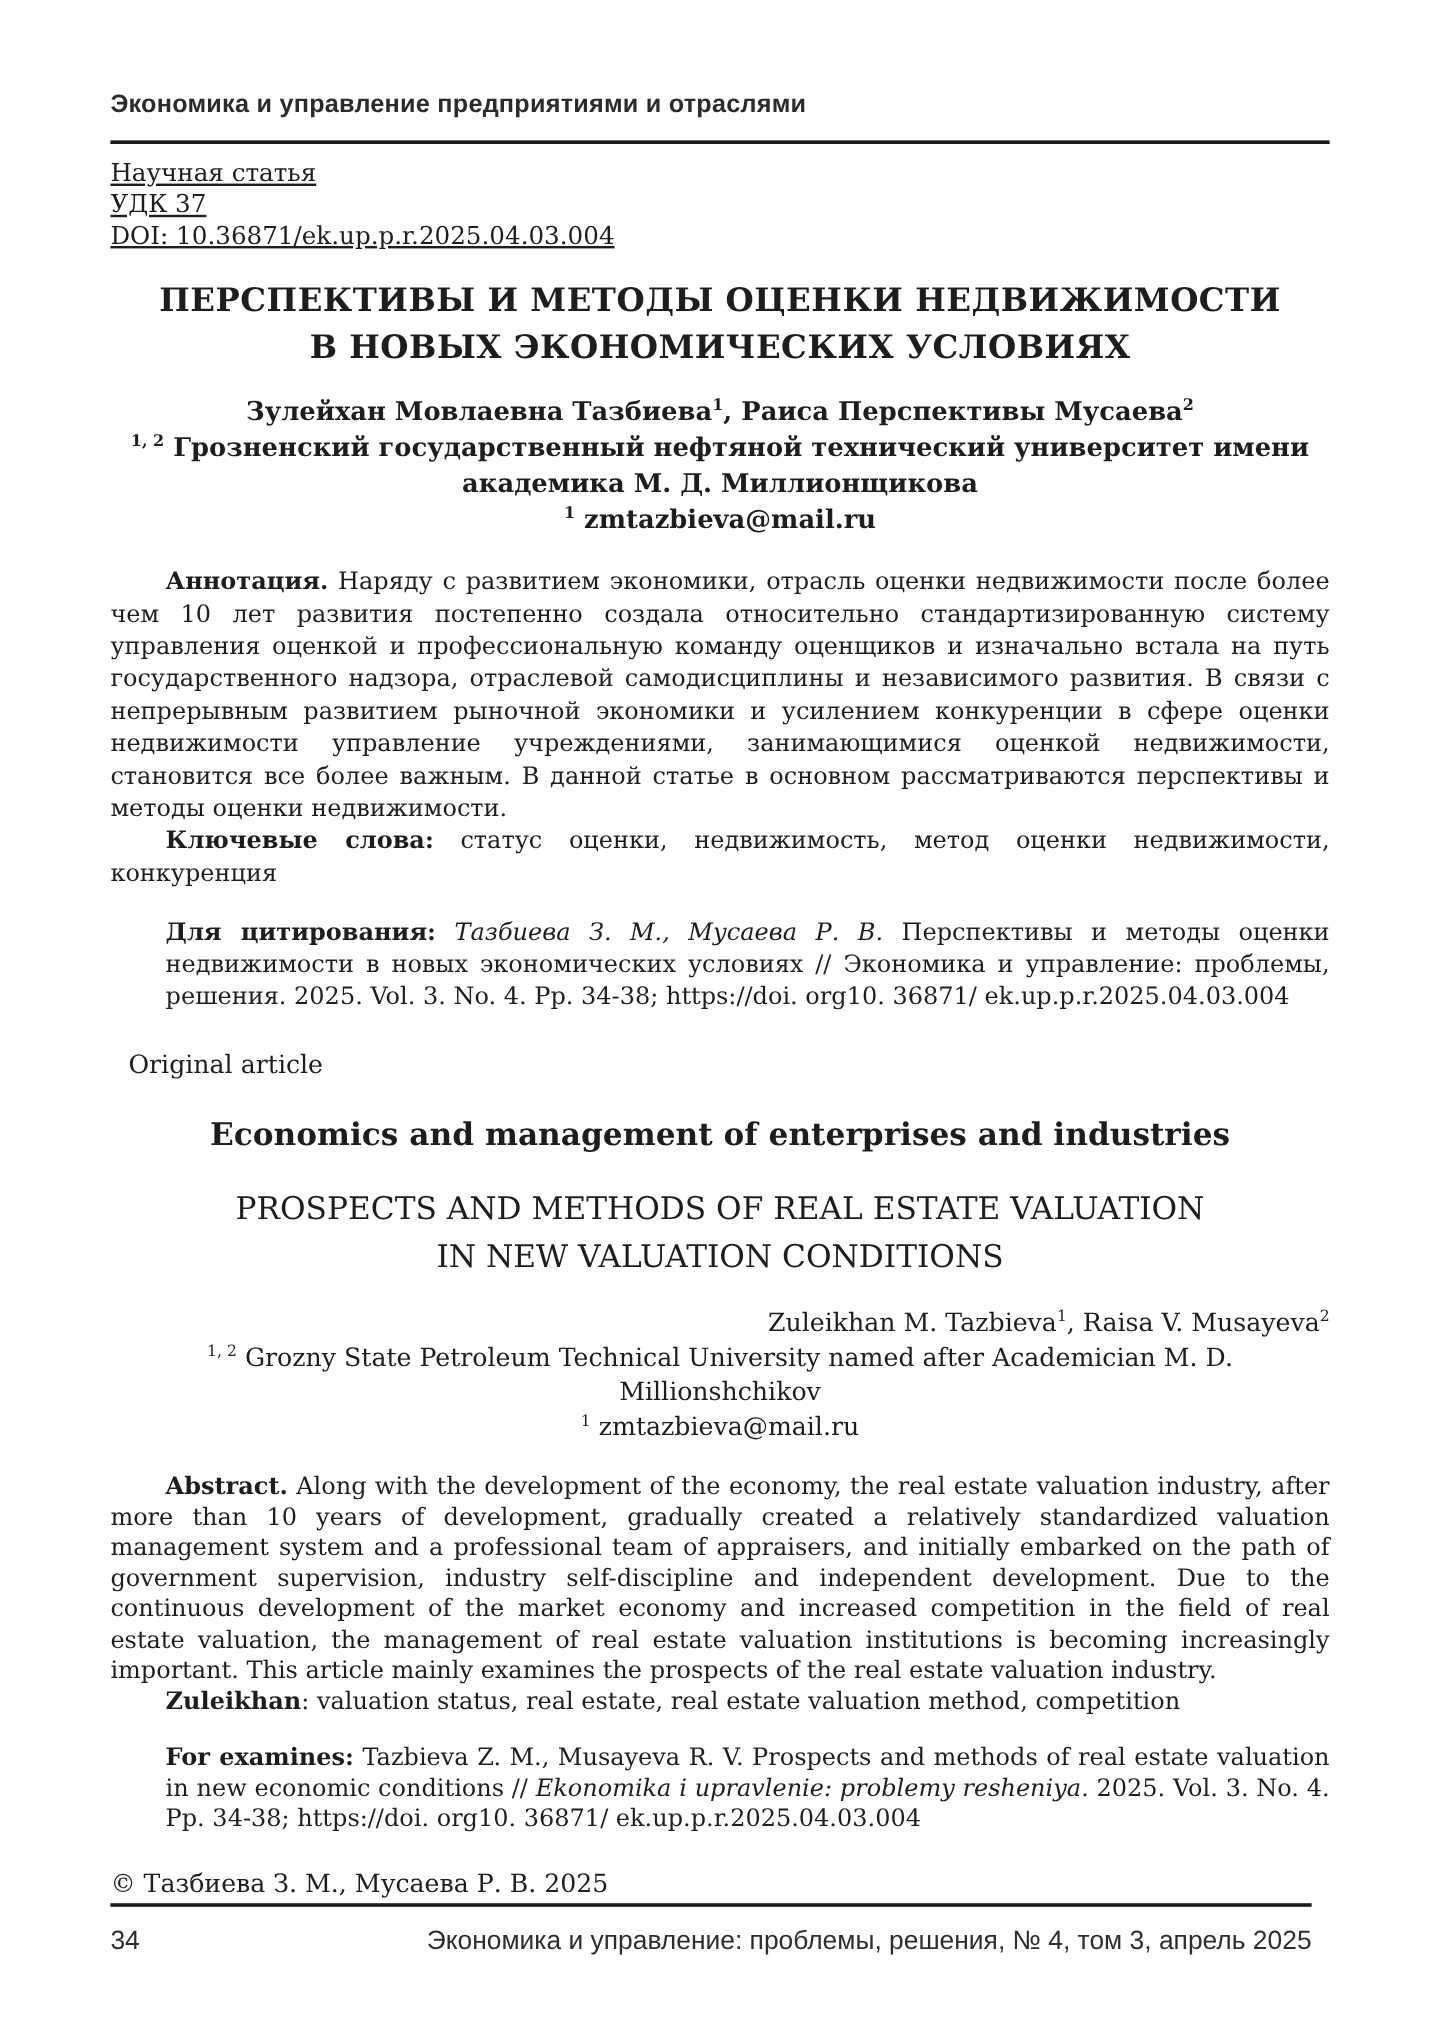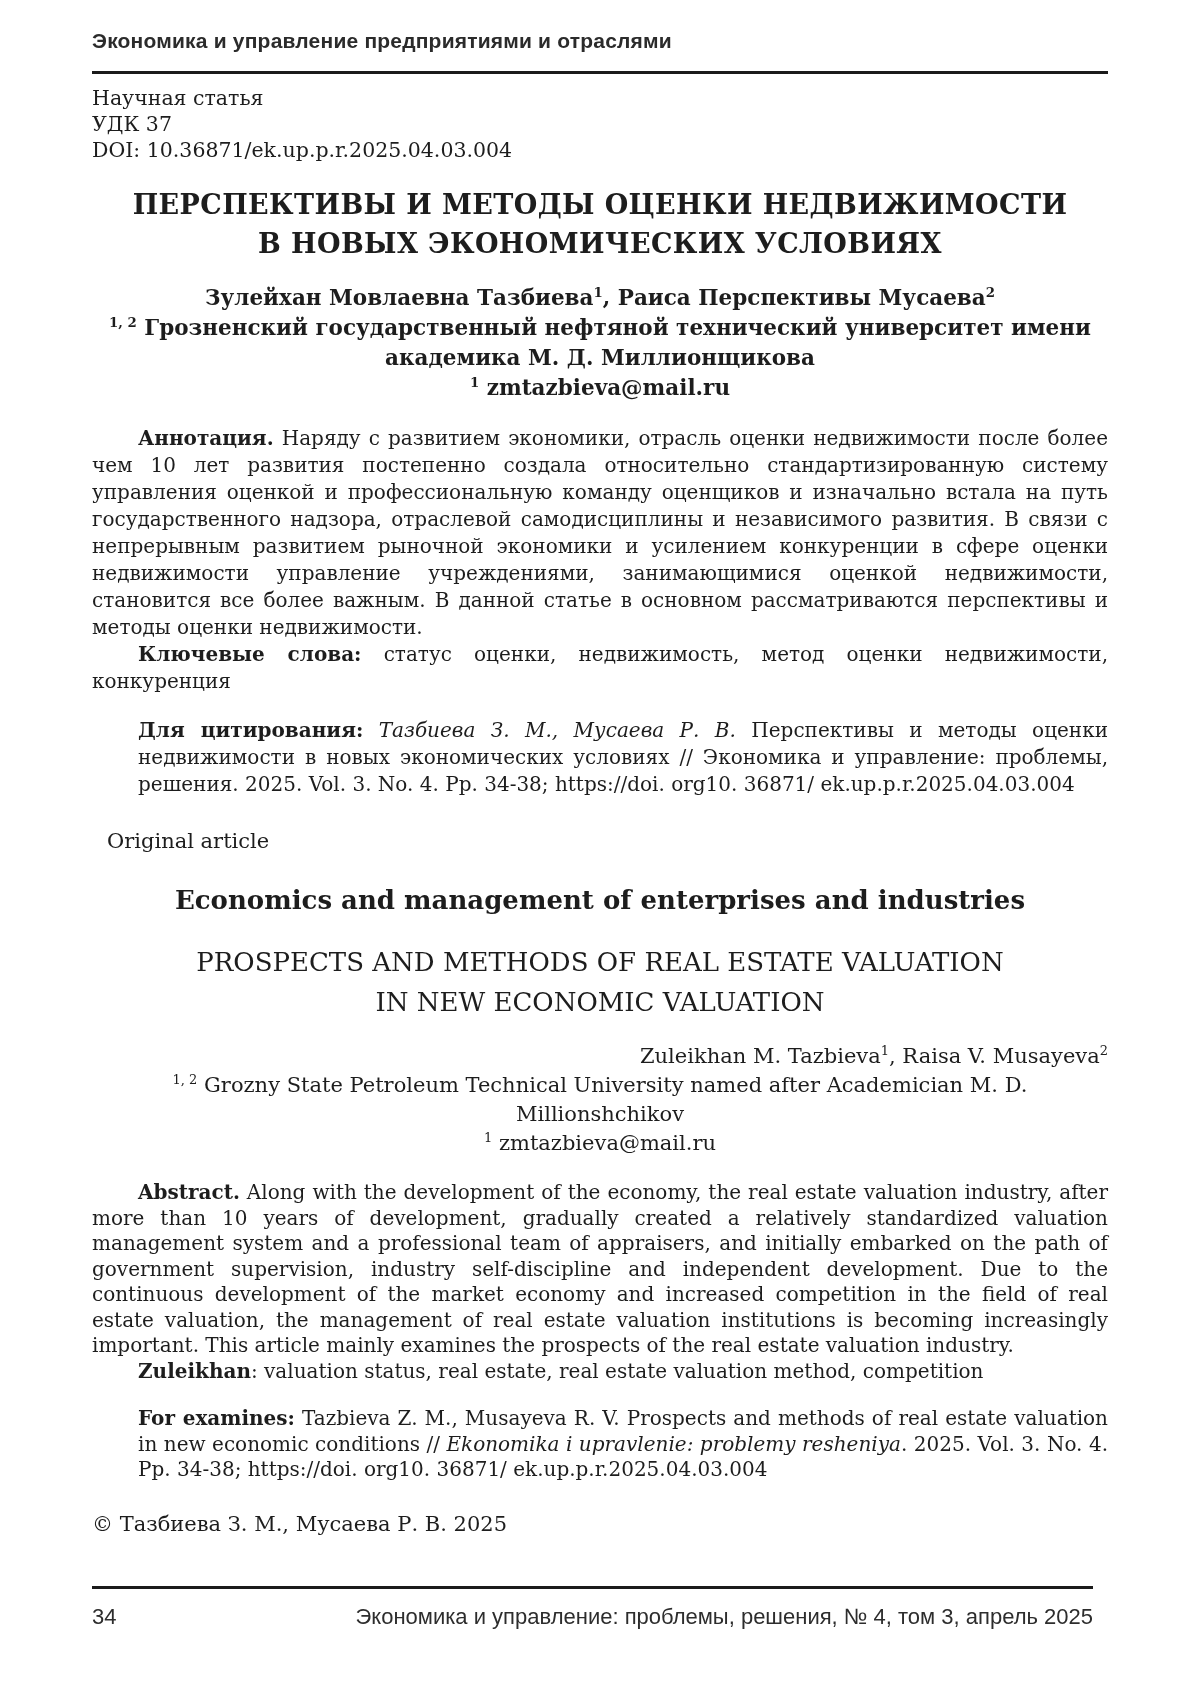--- a/index.html
+++ b/index.html
@@ -1,37 +1,37 @@
 <!DOCTYPE html>
 <html lang="ru"><head>
 <meta charset="utf-8">
 <style>
   html, body { margin: 0; padding: 0; background: #ffffff; }
   .page {
     position: relative;
     width: 1200px;
     height: 1698px;
     box-sizing: border-box;
-    padding: 28px 92px 0 92px;
+    padding: 74px 92px 0 92px;
     margin: 0 auto;
     background: #ffffff;
     overflow: hidden;
     font-family: "DejaVu Serif", serif;
     color: #1d1d1d;
   }
   .running-head {
     font-family: "Liberation Sans", sans-serif;
     font-weight: bold;
     font-size: 21px;
     line-height: 26px;
     color: #2b2b2b;
     letter-spacing: 0.2px;
   }
   .rule { height: 3px; background: #1b1b1b; margin-top: 17px; }
-  .meta { margin-top: 11px; font-size: 20.5px; line-height: 26px; }
+  .meta { margin-top: 11px; font-size: 20.5px; line-height: 26px; text-decoration: underline; }
   .meta div { margin: 0; }
   .title-ru {
     margin: 22px 0 0 0;
     text-align: center;
     font-size: 27px;
     line-height: 39px;
     font-weight: bold;
     letter-spacing: 0.4px;
   }
   .authors-ru { margin: 20px 0 0 0; text-align: center; font-weight: bold; font-size: 21.5px; line-height: 30px; }
@@ -85,21 +85,21 @@
   <p class="para mt-block"><b>Аннотация.</b><span> Наряду с развитием экономики, отрасль оценки недвижимости после более чем 10 лет развития постепенно создала относительно стандартизированную систему управления оценкой и профессиональную команду оценщиков и изначально встала на путь государственного надзора, отраслевой самодисциплины и независимого развития. В связи с непрерывным развитием рыночной экономики и усилением конкуренции в сфере оценки недвижимости управление учреждениями, занимающимися оценкой недвижимости, становится все более важным. В данной статье в основном рассматриваются перспективы и методы оценки недвижимости.</span></p>
 
   <p class="para"><b>Ключевые слова:</b><span> статус оценки, недвижимость, метод оценки недвижимости, конкуренция</span></p>
 
   <p class="citation"><b>Для цитирования:</b><i> Тазбиева З. М., Мусаева Р. В.</i><span> Перспективы и методы оценки недвижимости в новых экономических условиях // Экономика и управление: проблемы, решения. 2025. Vol. 3. No. 4. Pp. 34-38; https://doi. org10. 36871/ ek.up.p.r.2025.04.03.004</span></p>
 
   <p class="original">Original article</p>
 
   <h2 class="section-en">Economics and management of enterprises and industries</h2>
 
-  <h2 class="title-en"><span>PROSPECTS AND METHODS OF REAL ESTATE VALUATION</span><br><span>IN NEW ECONOMIC VALUATION</span></h2>
+  <h2 class="title-en"><span>PROSPECTS AND METHODS OF REAL ESTATE VALUATION</span><br><span>IN NEW VALUATION CONDITIONS</span></h2>
 
   <p class="authors-en"><span>Zuleikhan M. Tazbieva</span><sup>1</sup><span>, Raisa V. Musayeva</span><sup>2</sup></p>
 
   <p class="affil-en"><sup>1, 2</sup><span> Grozny State Petroleum Technical University named after Academician M. D. Millionshchikov</span></p>
 
   <p class="email-en"><sup>1</sup><span> zmtazbieva@mail.ru</span></p>
 
   <p class="para para-en mt-block"><b>Abstract.</b><span> Along with the development of the economy, the real estate valuation industry, after more than 10 years of development, gradually created a relatively standardized valuation management system and a professional team of appraisers, and initially embarked on the path of government supervision, industry self-discipline and independent development. Due to the continuous development of the market economy and increased competition in the field of real estate valuation, the management of real estate valuation institutions is becoming increasingly important. This article mainly examines the prospects of the real estate valuation industry.</span></p>
 
   <p class="para para-en"><b>Zuleikhan</b><span>: valuation status, real estate, real estate valuation method, competition</span></p>

